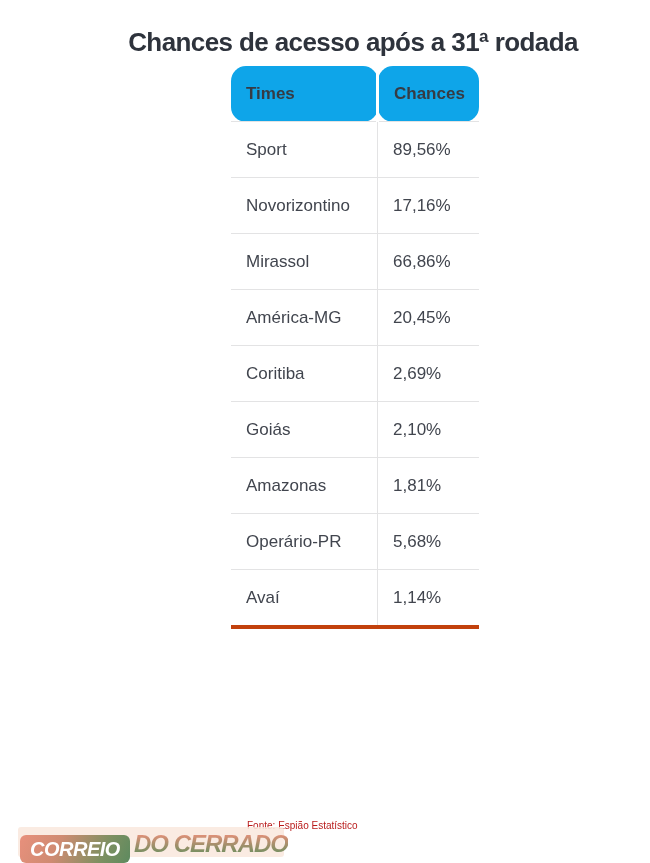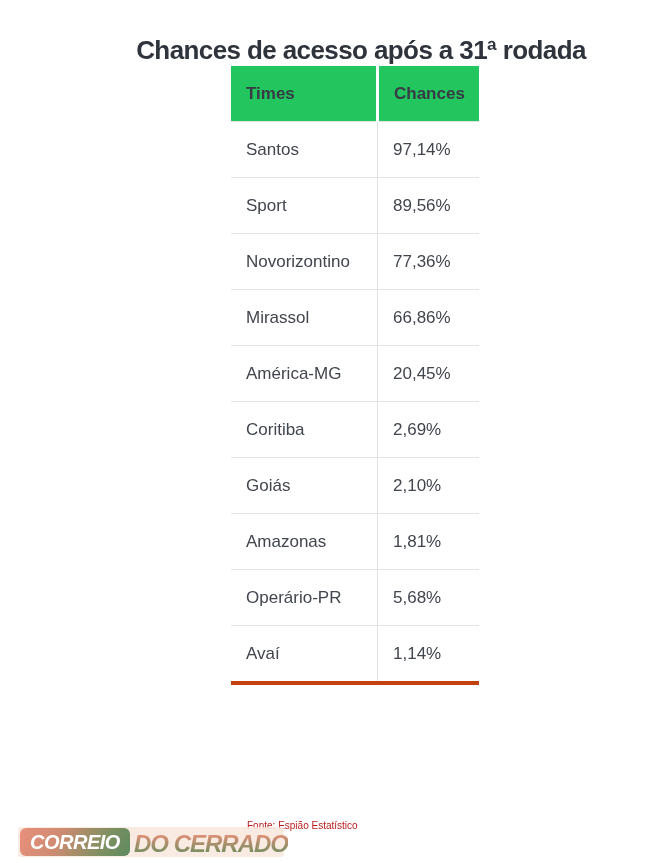--- a/index.html
+++ b/index.html
@@ -18,44 +18,45 @@
     position: absolute;
     inset: 0;
     background: #ffffff;
   }
   .title {
     position: absolute;
     top: 27px;
     left: 353px;
     transform: translateX(-50%);
     white-space: nowrap;
-    margin: 8px;
+    margin: 0;
     font-size: 26px;
     font-weight: bold;
     letter-spacing: -0.6px;
     color: #2e333c;
   }
   .table-wrap {
     position: absolute;
     top: 66px;
     left: 231px;
   }
   table.chances {
     border-collapse: collapse;
     table-layout: fixed;
   }
   table.chances th {
-    background: #22c55e;
+    background: #0ea5e9;
     height: 55px;
     font-size: 17px;
     font-weight: bold;
     color: #363b44;
     text-align: left;
     padding: 0 0 0 15px;
     vertical-align: middle;
+    border-radius: 15px;
   }
   th.col-times  { width: 130px; }  
   th.col-chances{ width: 85px; border-left: 3px solid #ffffff; }
   table.chances td {
     height: 55px;
     font-size: 17px;
     color: #41454e;
     padding: 0 0 0 15px;
     vertical-align: middle;
     border-top: 1px solid #e3e3e4;
@@ -87,21 +88,21 @@
   }
   .wm-strip {
     position: absolute;
     inset: 0;
     background: rgba(249, 231, 221, 0.85);
     border-radius: 3px;
   }
   .wm-badge {
     position: absolute;
     left: 2px;
-    top: 1px;
+    top: 8px;
     width: 110px;
     height: 28px;
     border-radius: 6px;
     background: linear-gradient(115deg, #e8907c 0%, #cf8b72 35%, #7d9061 75%, #5d8a5f 100%);
     display: flex;
     align-items: center;
     justify-content: center;
   }
   .wm-badge-text {
     color: #ffffff;
@@ -135,33 +136,29 @@
 
   <div class="table-wrap">
     <table class="chances">
       <thead>
         <tr>
           <th class="col-times">Times</th>
           <th class="col-chances">Chances</th>
         </tr>
       </thead>
       <tbody id="table-body">
-  <tr>
-    <td class="team-cell">Santos</td>
-    <td class="chance-cell">97,14%</td>
-  </tr>
 
   <tr>
     <td class="team-cell">Sport</td>
     <td class="chance-cell">89,56%</td>
   </tr>
 
   <tr>
     <td class="team-cell">Novorizontino</td>
-    <td class="chance-cell">77,36%</td>
+    <td class="chance-cell">17,16%</td>
   </tr>
 
   <tr>
     <td class="team-cell">Mirassol</td>
     <td class="chance-cell">66,86%</td>
   </tr>
 
 
 
   <tr>

